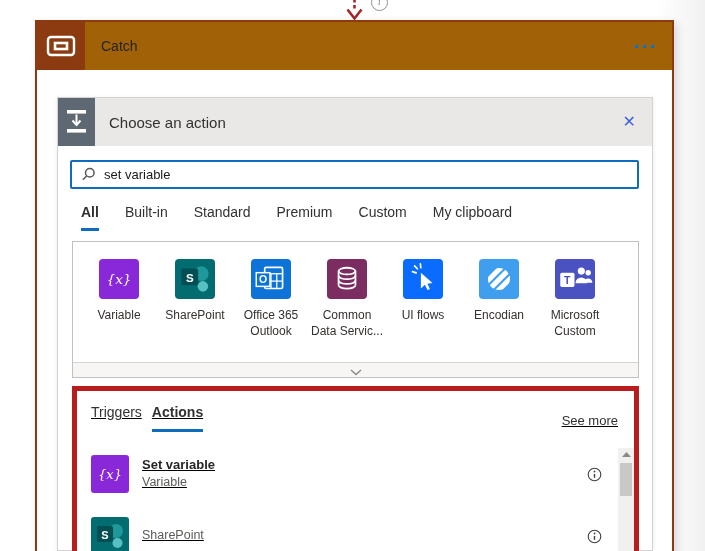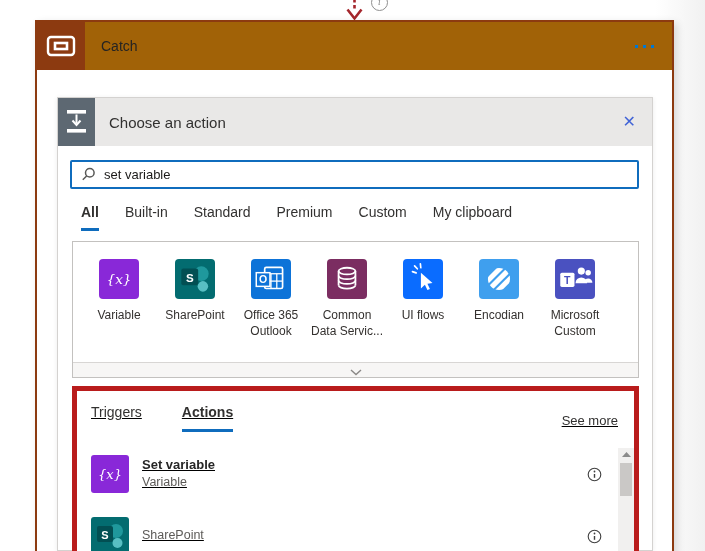--- a/index.html
+++ b/index.html
@@ -77,21 +77,21 @@
     background:#f7f6f5;border-top:1px solid #d8d6d4;text-align:center;cursor:pointer;
   }
   .collapse-bar svg{margin-top:3px;}
   
   .list-panel{
     position:absolute;left:14px;top:288px;width:567px;height:203px;
     box-sizing:border-box;border:5px solid #b91c1c;background:#fff;overflow:hidden;text-decoration:underline;
   }
   .list-header{display:flex;align-items:flex-start;padding:13px 16px 0 14px;}
   .browse-tab{font-size:14px;color:#323130;padding-bottom:9px;cursor:pointer;border-bottom:3px solid transparent;}
-  .browse-tab + .browse-tab{margin-left:40px;}
+  .browse-tab + .browse-tab{margin-left:10px;}
   .browse-tab.active{font-weight:bold;border-bottom-color:#0f6cbd;}
   .see-more{margin-left:auto;font-size:13px;color:#323130;cursor:pointer;text-decoration:none;margin-top:9px;}
   .items{margin-top:11px;}
   .item{display:flex;align-items:center;height:62px;padding-left:14px;padding-right:30px;cursor:pointer;}
   .item .meta{margin-left:13px;}
   .item .t{font-size:13px;font-weight:bold;color:#262626;line-height:1.4;}
   .item .s{font-size:12.5px;color:#5d5b58;line-height:1.4;}
   .info-btn{margin-left:auto;display:flex;align-items:center;cursor:pointer;padding:2px;}
   
   .scrollbar{position:absolute;top:57px;right:0;bottom:0;width:16px;background:#f1f0ef;}

